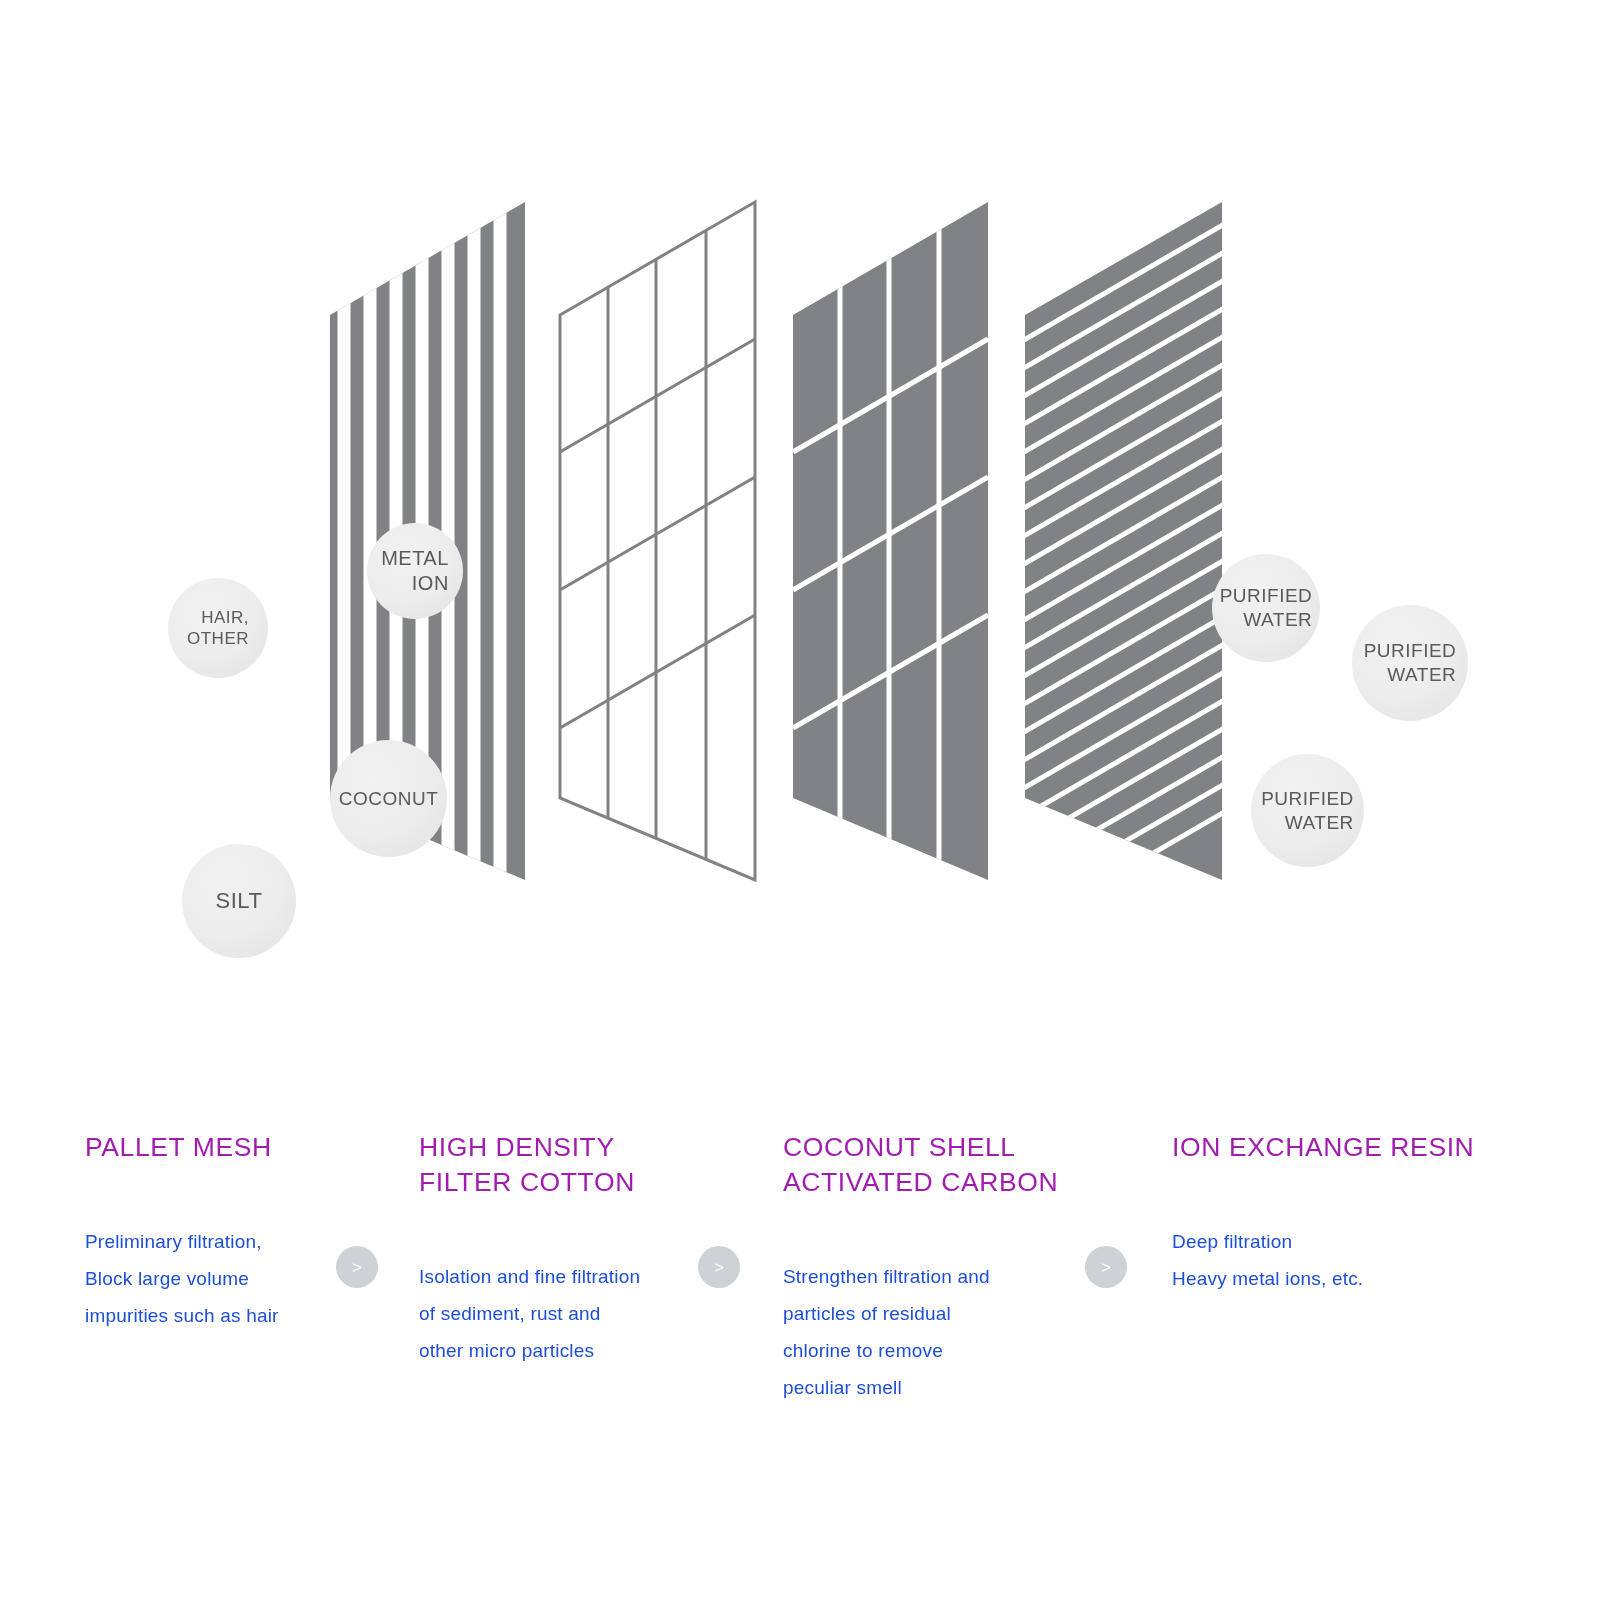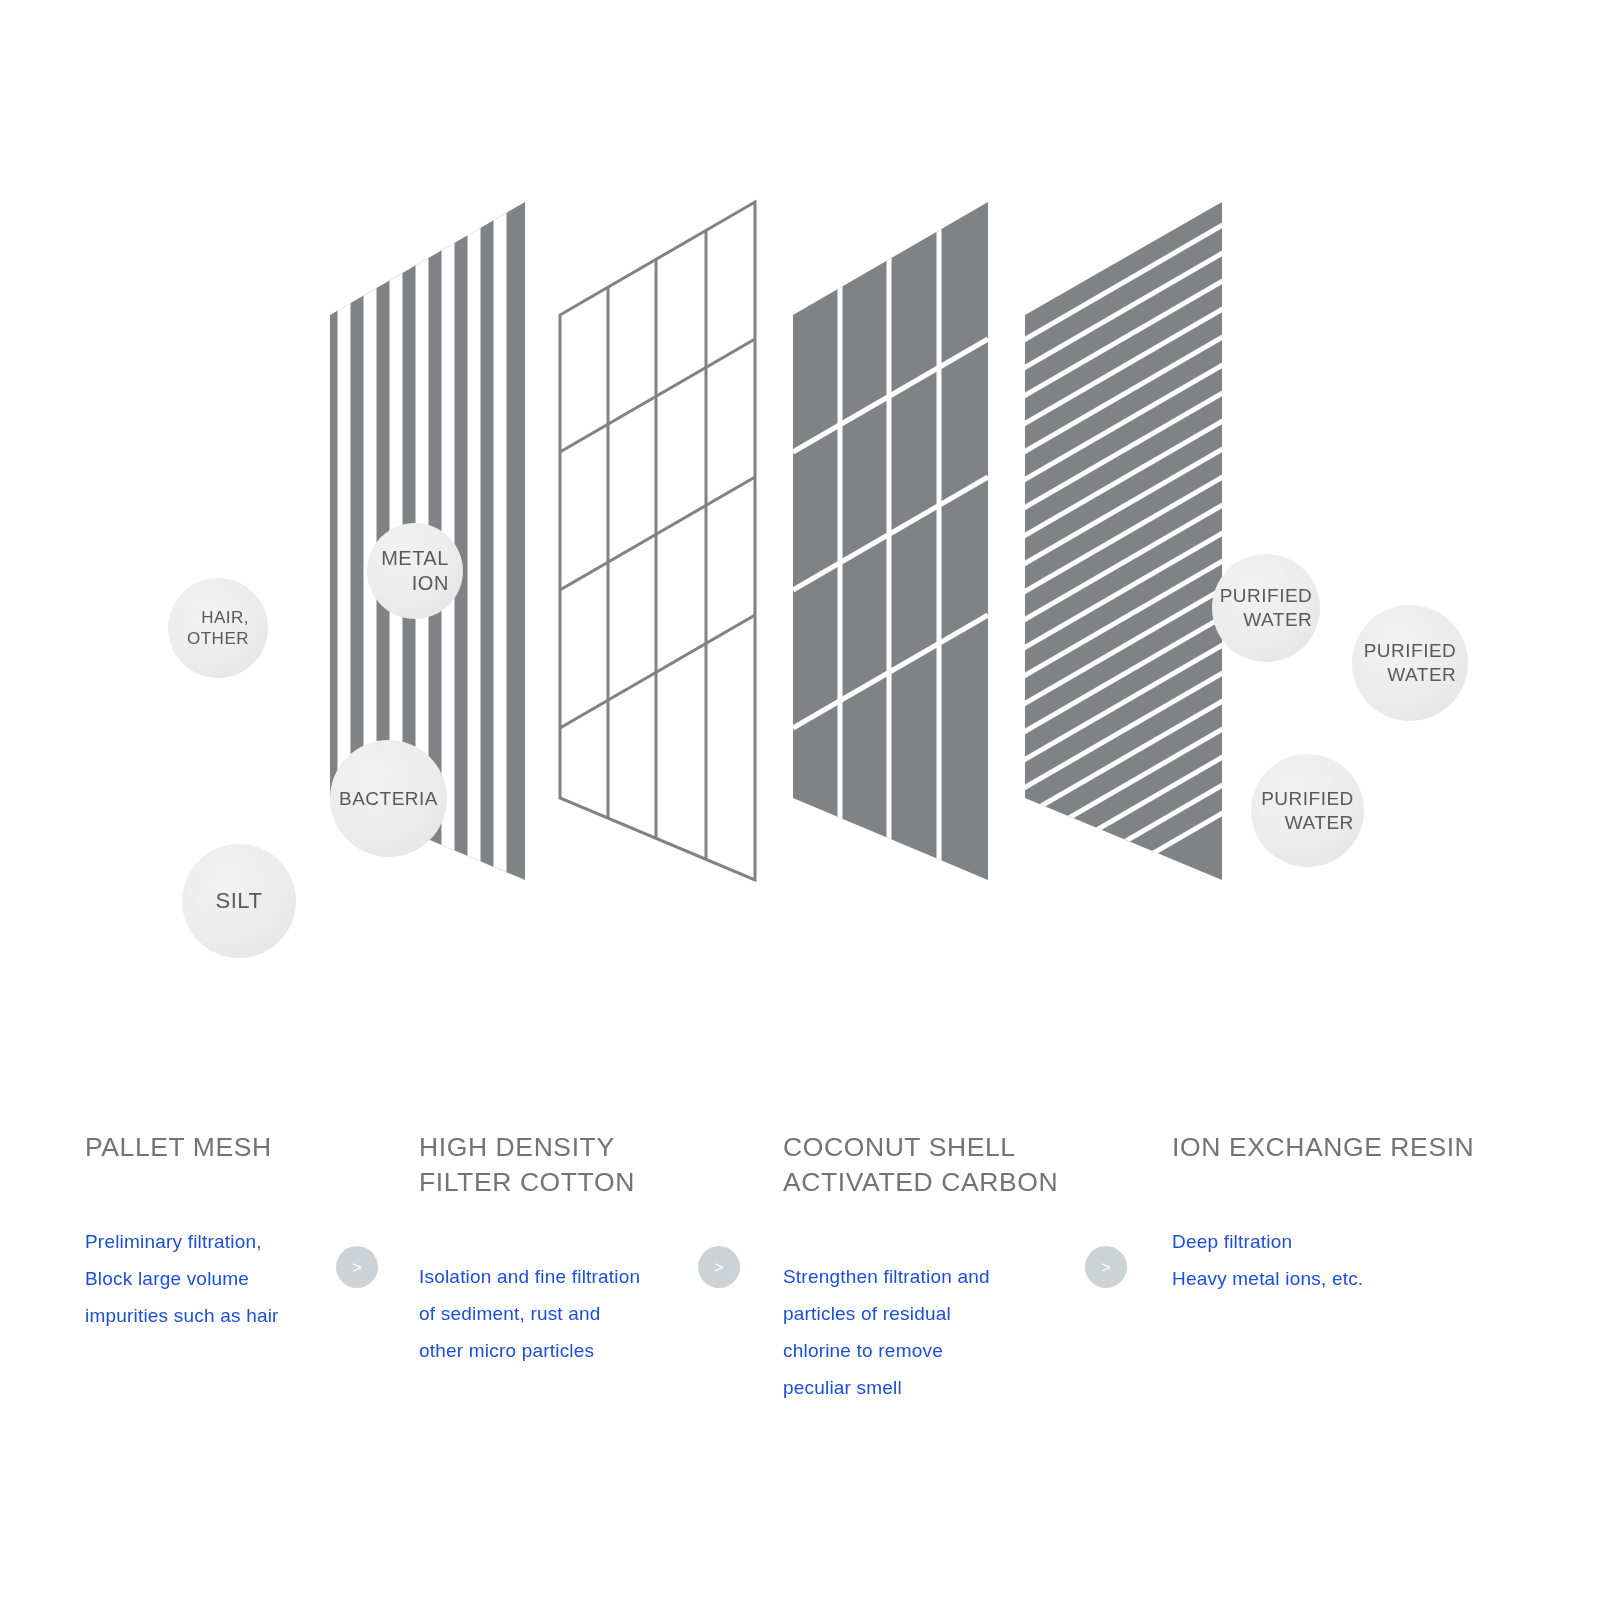--- a/index.html
+++ b/index.html
@@ -61,21 +61,21 @@
   .col {
     position: absolute;
     top: 0;
   }
   .col h3 {
     margin: 0 0 58px 0;
     font-weight: 400;
     font-size: 26.5px;
     letter-spacing: 0.6px;
     line-height: 1.32;
-    color: #737373;
+    color: #a21caf;
     white-space: pre-line;
   }
   .col p {
     margin: 0;
     font-size: 19px;
     line-height: 1.95;
     color: #1d4ed8;
     letter-spacing: 0.2px;
     white-space: pre-line;
   }
@@ -194,21 +194,21 @@
       <span style="white-space:pre-line;">HAIR,
 OTHER</span>
     </div>
 
     <div class="bubble" style="left:367px; top:373px; width:96px; height:96px; font-size:20px;">
       <span style="white-space:pre-line;">METAL
 ION</span>
     </div>
 
     <div class="bubble" style="left:330px; top:590px; width:117px; height:117px; font-size:19px;">
-      <span style="white-space:pre-line;">BACTERIA</span>
+      <span style="white-space:pre-line;">COCONUT</span>
     </div>
 
     <div class="bubble" style="left:182px; top:694px; width:114px; height:114px; font-size:22px;">
       <span style="white-space:pre-line;">SILT</span>
     </div>
 
     <div class="bubble" style="left:1212px; top:404px; width:108px; height:108px; font-size:19px;">
       <span style="white-space:pre-line;">PURIFIED
 WATER</span>
     </div>

